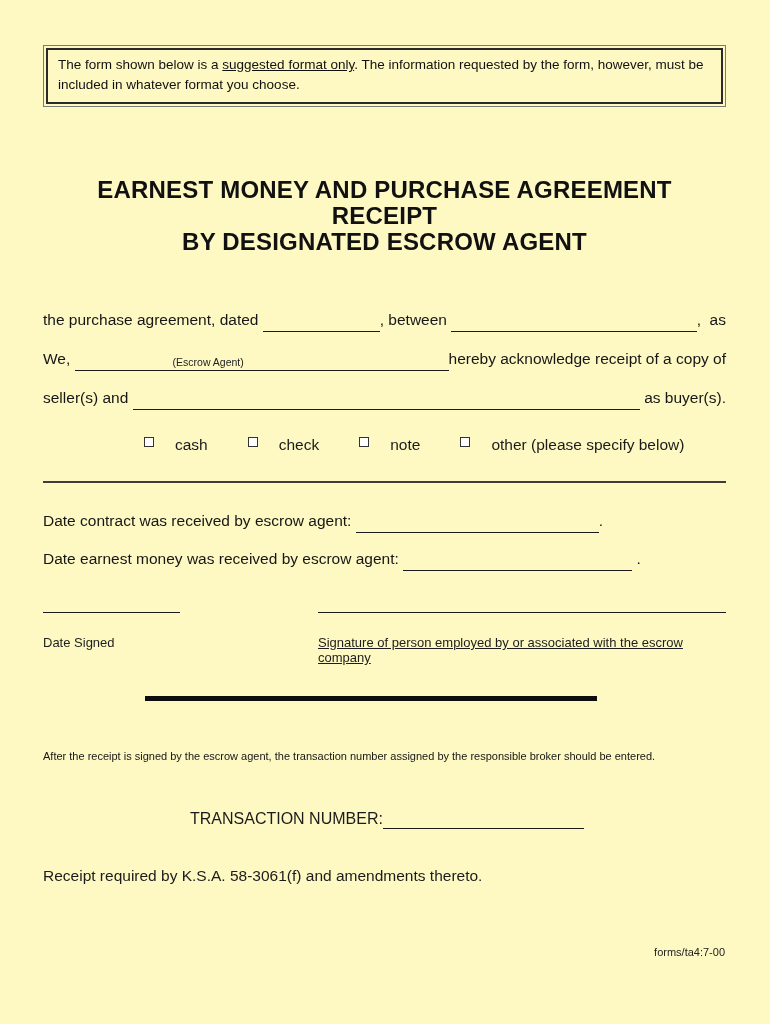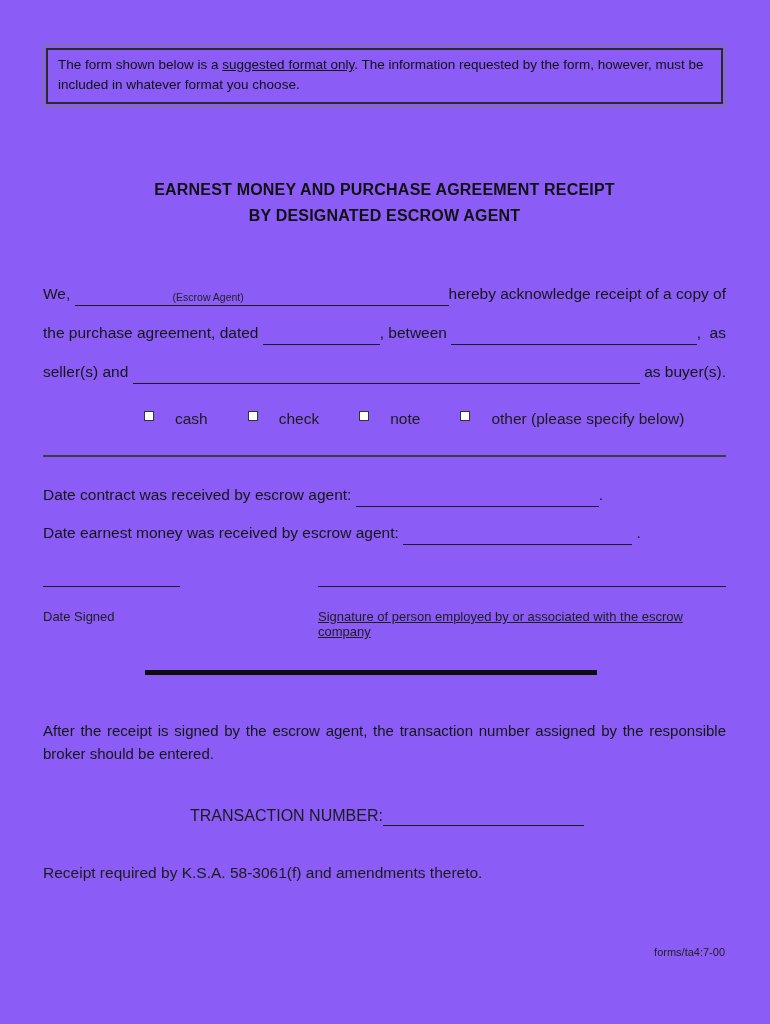--- a/index.html
+++ b/index.html
@@ -1,21 +1,21 @@
 <!DOCTYPE html>
 <html><head>
 <meta charset="utf-8">
 <style>
   * { margin: 0; padding: 0; box-sizing: border-box; }
   html, body { background: #ffffff; }
   body { width: 770px; height: 1024px; font-family: "Liberation Sans", sans-serif; color: #1b1b1b; }
   .page {
     position: relative;
     width: 770px; height: 1024px;
-    background: #8b5cf6;
+    background: #fef9c3;
     outline: 1px solid #ececec;
     padding: 45px 44px 0 43px;
     overflow: hidden;
   }
 
   
   .notice-outer {
     border: 1px solid #7a7a7a;
     padding: 2px;
   }
@@ -28,21 +28,21 @@
     line-height: 20px;
     color: #111;
   }
   .u { text-decoration: underline; }
 
   
   .title {
     margin-top: 70px;
     text-align: center;
     font-weight: bold;
-    font-size: 16px;
+    font-size: 24px;
     line-height: 26px;
     letter-spacing: 0.2px;
     color: #111;
   }
   .title span { display: block; }
 
   
   .body-text { font-size: 15.5px; color: #161616; }
 
   .para1 { margin-top: 54px; }
@@ -139,21 +139,21 @@
   .divider-bar {
     margin-top: 31px;
     margin-left: 102px;
     width: 452px;
     height: 5px;
     background: #0d0d0d;
   }
 
   .after-para {
     margin-top: 44px;
-    font-size: 15px;
+    font-size: 11px;
     line-height: 23px;
     text-align: justify;
     color: #161616;
   }
 
   .transaction-line {
     margin-top: 42px;
     margin-left: 147px;
     display: flex;
     align-items: baseline;
@@ -186,32 +186,32 @@
     </div>
   </div>
 
   <h1 class="title">
     <span>EARNEST MONEY AND PURCHASE AGREEMENT RECEIPT</span>
     <span>BY DESIGNATED ESCROW AGENT</span>
   </h1>
 
   <div class="para1 body-text">
     <div class="fline">
-      <span class="pre">We, </span>
-      <span class="blank grow"><span class="blank-value"></span><span class="blank-caption">(Escrow Agent)</span></span>
-      <span>hereby acknowledge receipt of a copy of</span>
-    </div>
-    <div class="fline">
       <span class="pre">the purchase agreement, dated </span>
       <span class="blank" style="width:117px"><span class="blank-value"></span></span>
       <span class="pre">, between </span>
       <span class="blank grow"><span class="blank-value"></span></span>
       <span class="pre">,  as</span>
     </div>
     <div class="fline">
+      <span class="pre">We, </span>
+      <span class="blank grow"><span class="blank-value"></span><span class="blank-caption">(Escrow Agent)</span></span>
+      <span>hereby acknowledge receipt of a copy of</span>
+    </div>
+    <div class="fline">
       <span class="pre">seller(s) and </span>
       <span class="blank grow"><span class="blank-value"></span></span>
       <span class="pre"> as buyer(s).</span>
     </div>
   </div>
 
 
   <div class="checkbox-row">
     <span class="cb-item">
       <span class="cb-box"></span>

